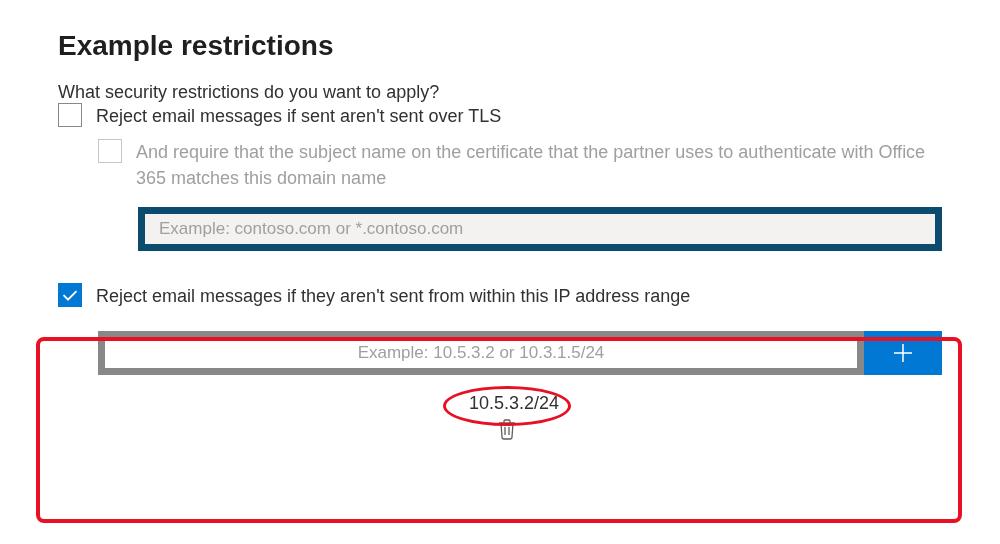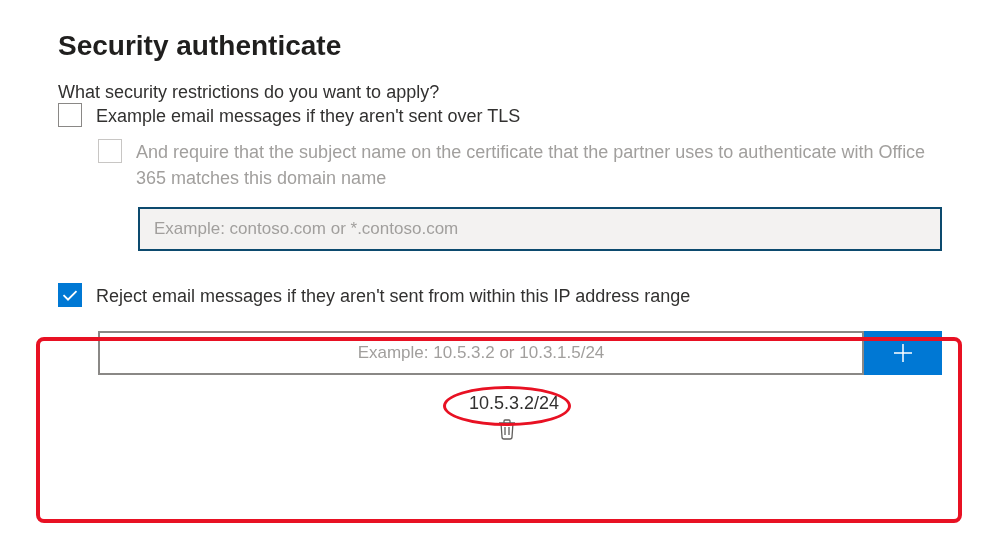--- a/index.html
+++ b/index.html
@@ -62,21 +62,21 @@
     }
     .option-label.disabled {
       color: #a19f9d;
     }
     .indented {
       margin-left: 40px;
     }
     .text-input {
       width: 100%;
       height: 44px;
-      border: 2px solid #0c4a6e;
+      border: 7px solid #0c4a6e;
       background: #f3f2f1;
       padding: 0 14px;
       font-size: 17px;
       color: #605e5c;
       font-family: inherit;
     }
     .text-input.white {
       background: #ffffff;
       border-color: #8a8886;
     }
@@ -152,28 +152,28 @@
       height: 186px;
       border: 4px solid #e81123;
       border-radius: 8px;
       pointer-events: none;
     }
   </style>
 </head>
 <body>
 
 <div class="container">
-  <h1>Security authenticate</h1>
+  <h1>Example restrictions</h1>
   <p class="subtitle">What security restrictions do you want to apply?</p>
 
   <div class="option-row">
     <div class="checkbox">
       
     </div>
-    <span class="option-label">Example email messages if they aren't sent over TLS</span>
+    <span class="option-label">Reject email messages if sent aren't sent over TLS</span>
   </div>
 
   <div class="indented" style="margin-top:10px;">
     <div class="option-row">
       <div class="checkbox disabled">
         
       </div>
       <span class="option-label disabled">And require that the subject name on the certificate that the partner uses to authenticate with Office 365 matches this domain name</span>
     </div>
     <div class="domain-input-wrap">

